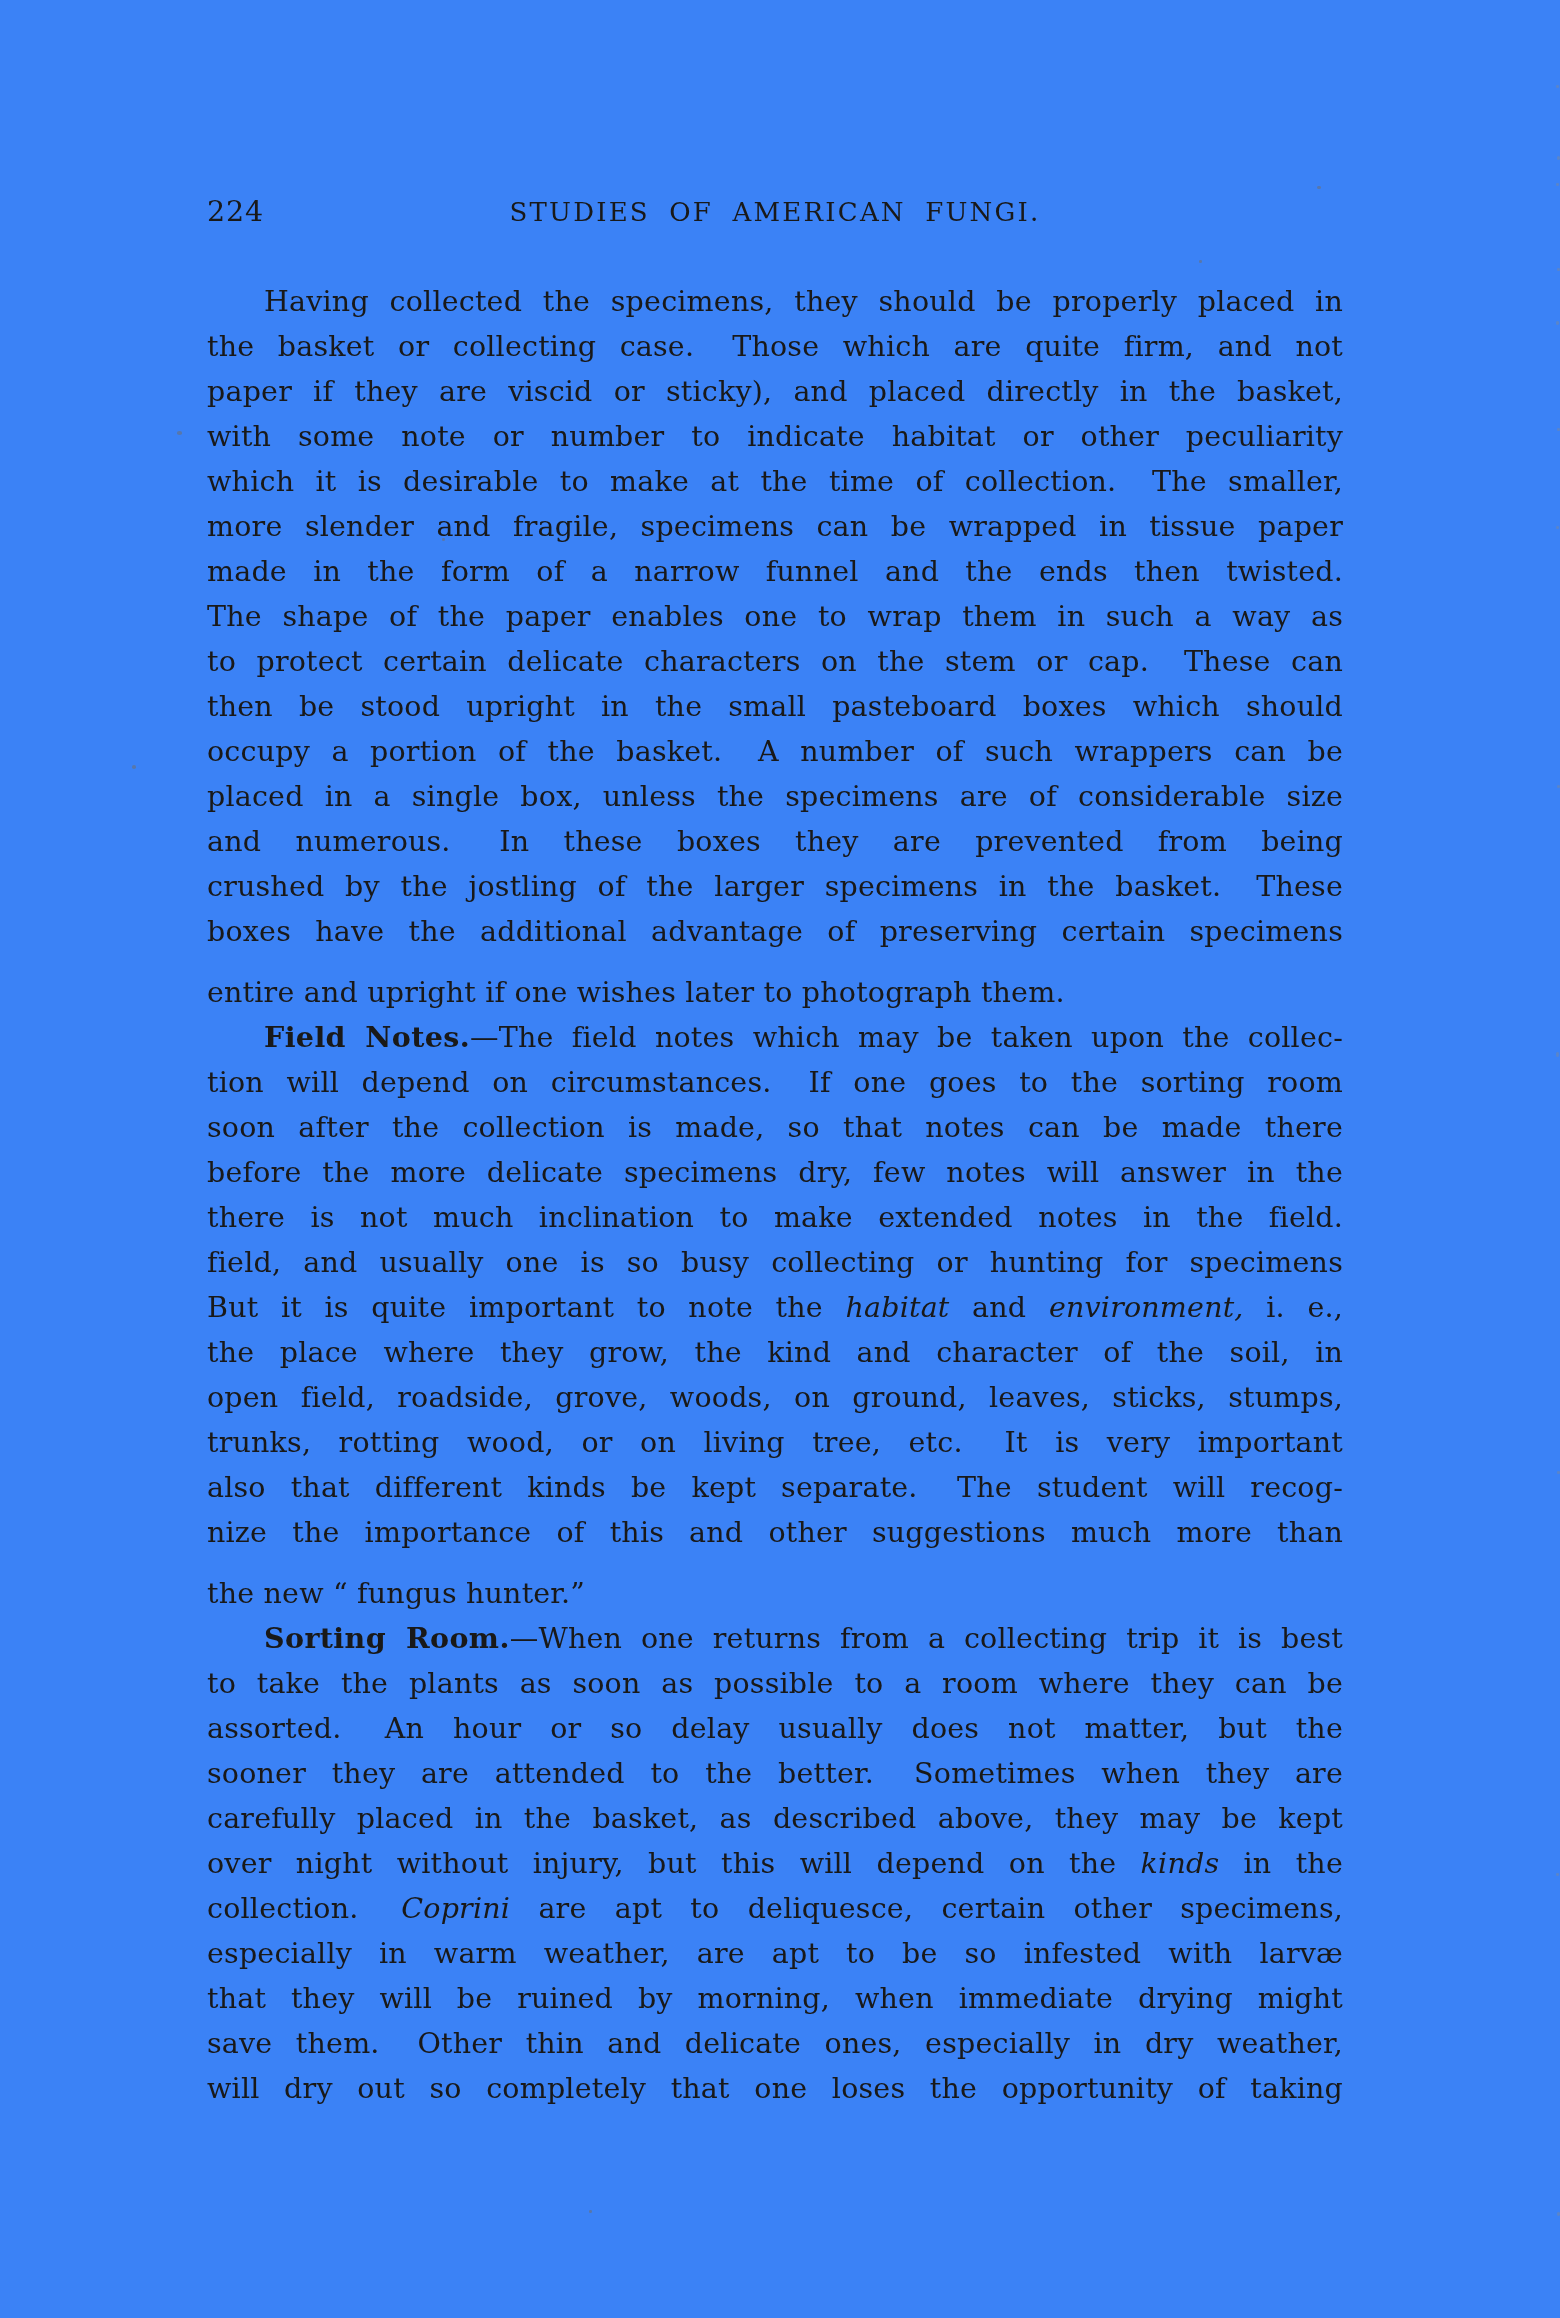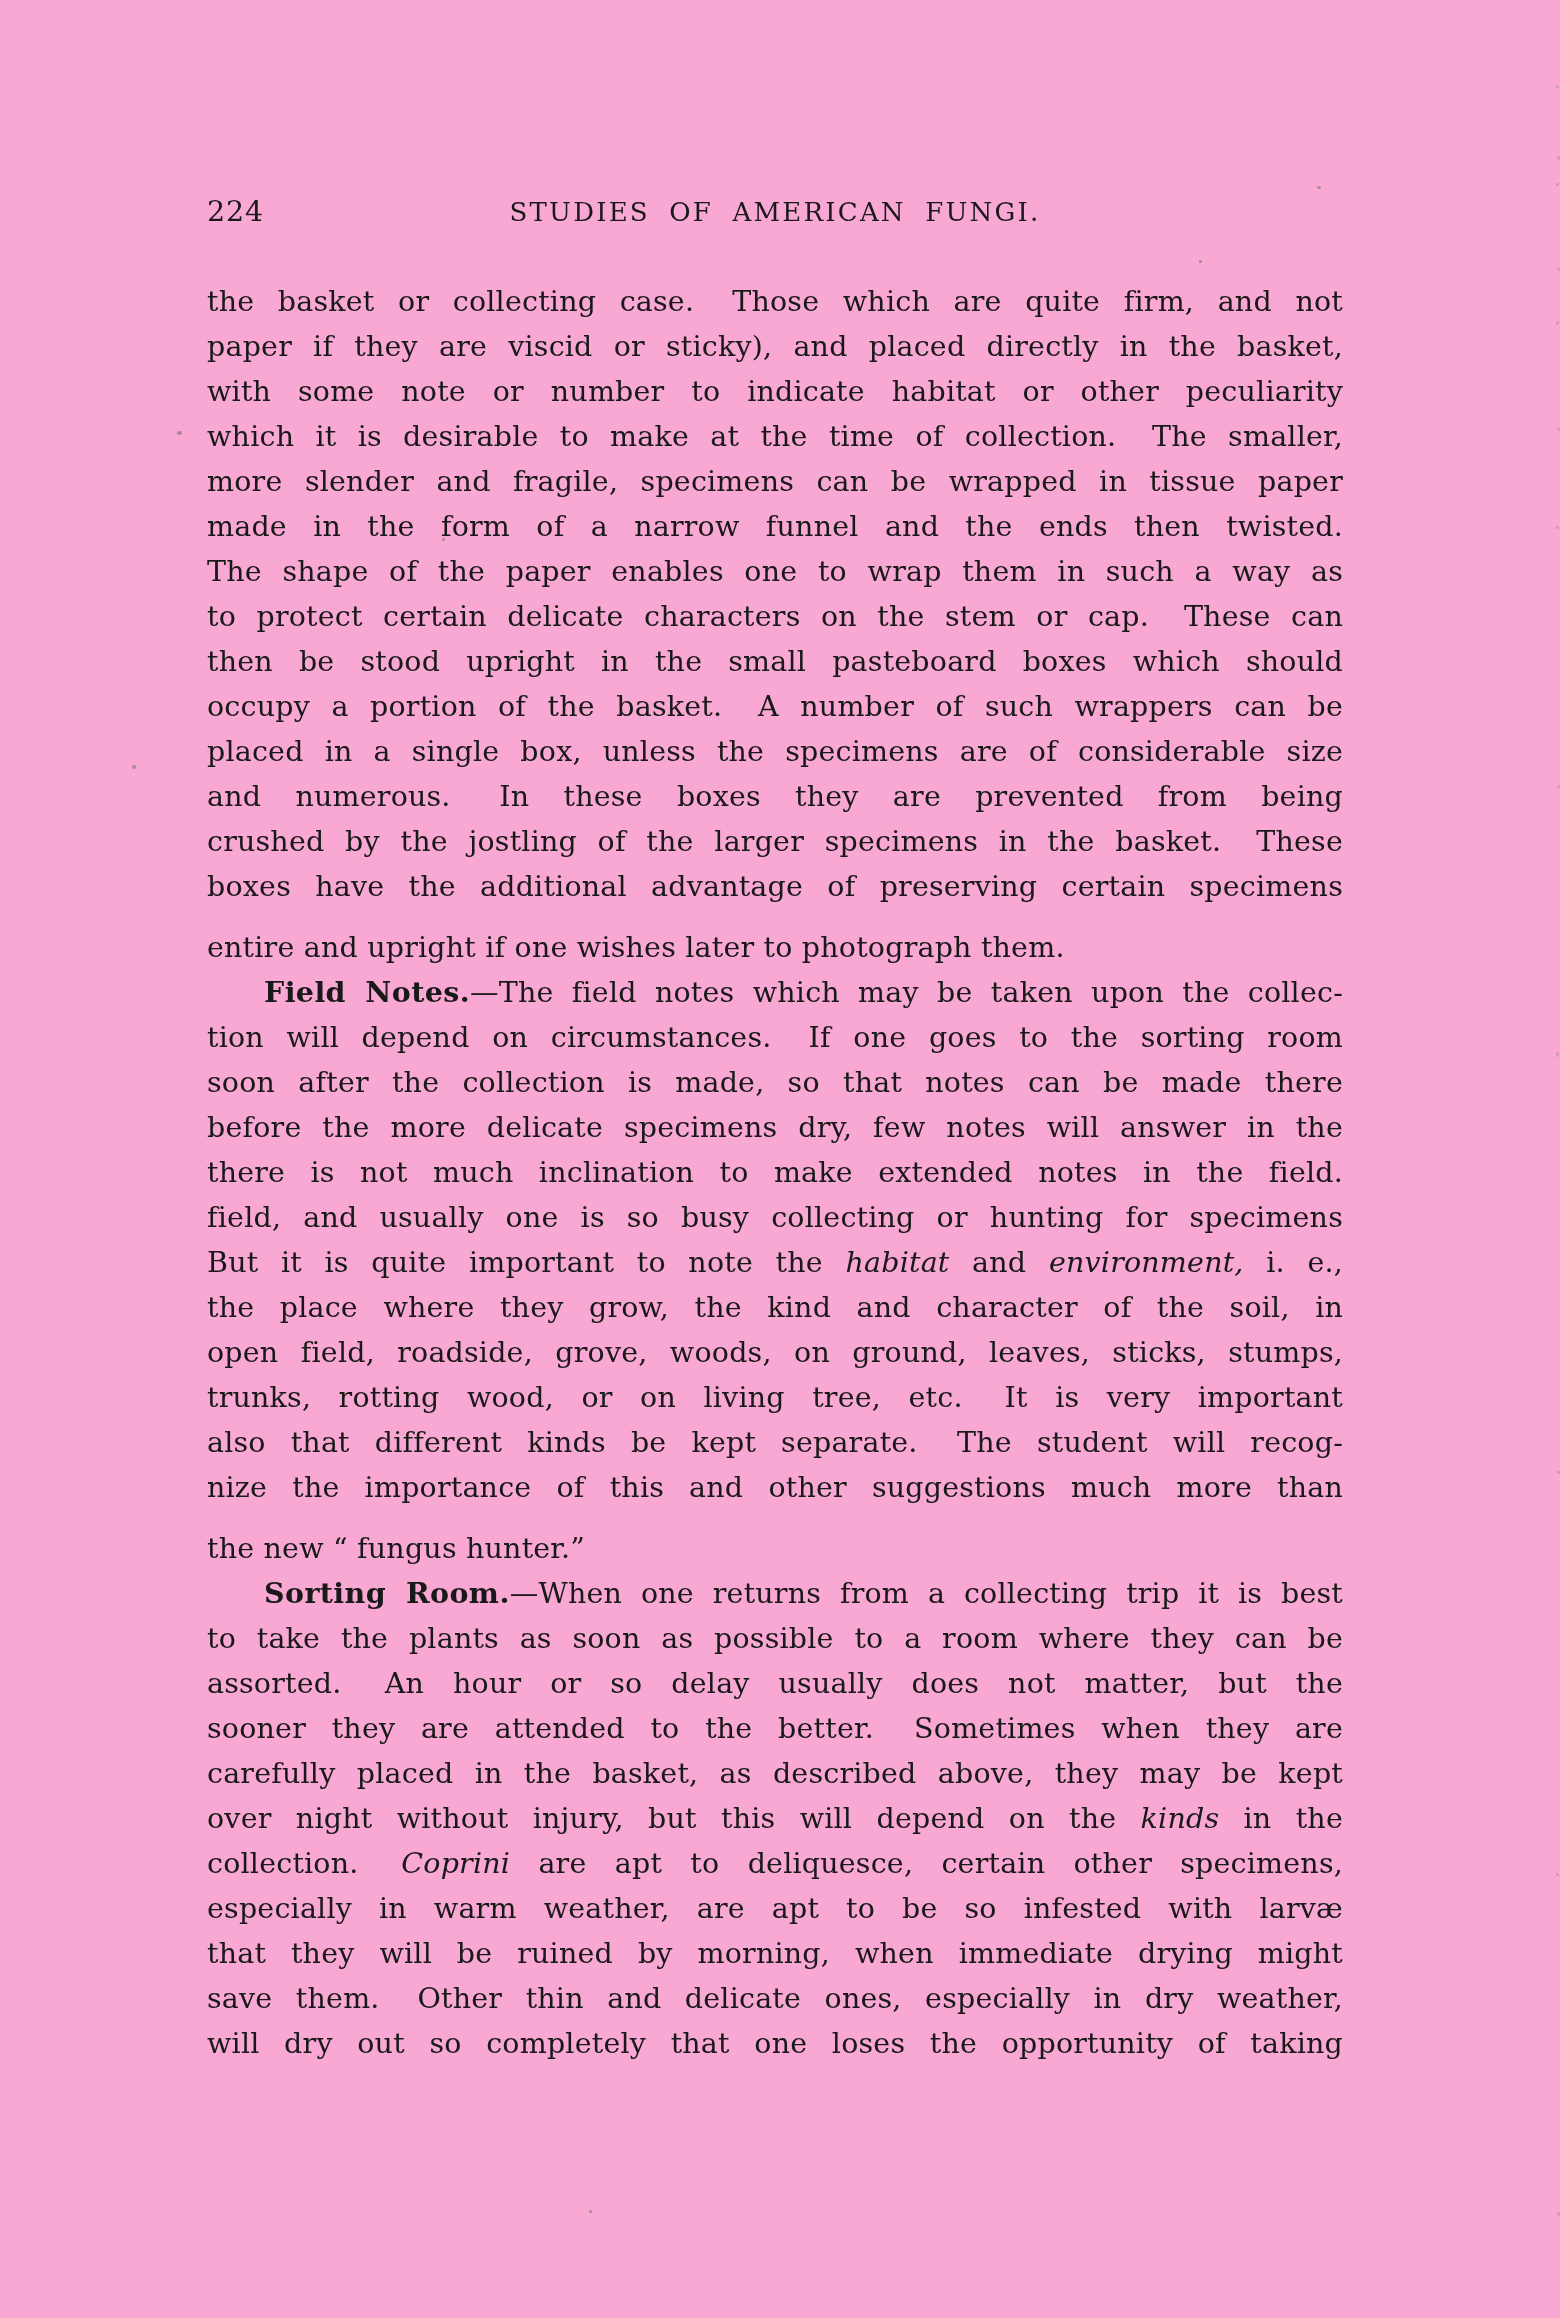--- a/index.html
+++ b/index.html
@@ -1,20 +1,20 @@
 <!DOCTYPE html>
 <html style="font-size:14.3px"><head>
 <meta charset="utf-8">
 <style>
   html, body { margin: 0; padding: 0; background: #e8e8e6; }
   .page {
     position: relative;
     width: 1561px;
     height: 2319px;
-    background: #f9a8d4;
+    background: #3b82f6;
     font-family: "DejaVu Serif", "Liberation Serif", serif;
     color: #191919;
     overflow: hidden;
   }
   
   .header {
     position: absolute;
     left: 207px;
     top: 194px;
     width: 1136px;
@@ -73,20 +73,21 @@
 <body>
 
 <div class="page">
 
   <div class="header">
     <span class="page-number">224</span>
     <div class="running-title">STUDIES OF AMERICAN FUNGI.</div>
   </div>
 
   <div class="page-body">
+      <div class="line indent"><span>Having collected the specimens, they should be properly placed in</span></div>
       <div class="line"><span>the basket or collecting case.  Those which are quite firm, and not</span></div>
       <div class="line"><span>paper if they are viscid or sticky), and placed directly in the basket,</span></div>
       <div class="line"><span>with some note or number to indicate habitat or other peculiarity</span></div>
       <div class="line"><span>which it is desirable to make at the time of collection.  The smaller,</span></div>
       <div class="line"><span>more slender and fragile, specimens can be wrapped in tissue paper</span></div>
       <div class="line"><span>made in the form of a narrow funnel and the ends then twisted.</span></div>
       <div class="line"><span>The shape of the paper enables one to wrap them in such a way as</span></div>
       <div class="line"><span>to protect certain delicate characters on the stem or cap.  These can</span></div>
       <div class="line"><span>then be stood upright in the small pasteboard boxes which should</span></div>
       <div class="line"><span>occupy a portion of the basket.  A number of such wrappers can be</span></div>

